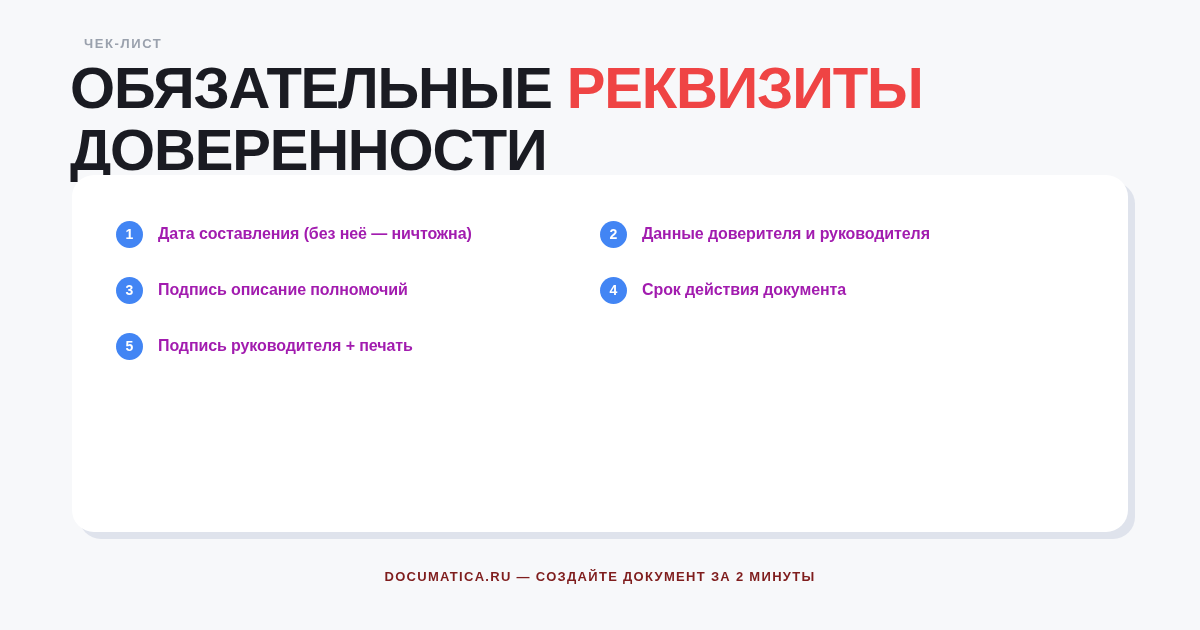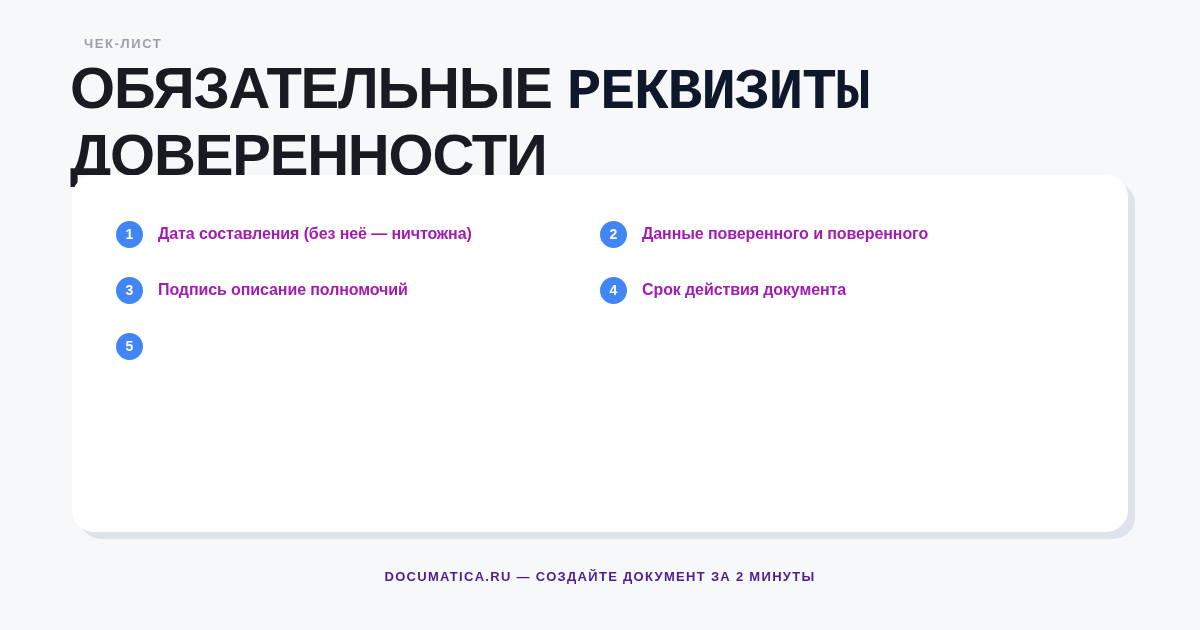--- a/index.html
+++ b/index.html
@@ -46,22 +46,21 @@
     width: 1070px;
     margin: 0;
     font-size: 58px;
     line-height: 62px;
     font-weight: 700;
     letter-spacing: -1.2px;
     color: #1a1b22;
     text-transform: uppercase;
   }
   .title .accent {
-    color: #0f172a;
-    font-family: Liberation Mono, monospace;
+    color: #ef4444;
   }
 
   
   .card-shadow {
     position: absolute;
     left: 79px;
     top: 182px;
     width: 1056px;
     height: 357px;
     background: #dfe3ec;
@@ -125,21 +124,21 @@
   
   .footer {
     position: absolute;
     left: 0;
     top: 569px;
     width: 1200px;
     text-align: center;
     font-size: 13px;
     font-weight: 700;
     letter-spacing: 1.3px;
-    color: #4c1d95;
+    color: #7f1d1d;
     text-transform: uppercase;
     line-height: 16px;
   }
 </style>
 </head>
 <body>
 
 <div class="page">
 
   <div class="eyebrow">ЧЕК-ЛИСТ</div>
@@ -149,31 +148,32 @@
   <div class="card-shadow"></div>
 
   <div class="card">
     <div class="list">
         <div class="item">
           <span class="badge">1</span>
           <span class="item-text">Дата составления (без неё — ничтожна)</span>
         </div>
         <div class="item">
           <span class="badge">2</span>
-          <span class="item-text">Данные поверенного и поверенного</span>
+          <span class="item-text">Данные доверителя и руководителя</span>
         </div>
         <div class="item">
           <span class="badge">3</span>
           <span class="item-text">Подпись описание полномочий</span>
         </div>
         <div class="item">
           <span class="badge">4</span>
           <span class="item-text">Срок действия документа</span>
         </div>
         <div class="item">
           <span class="badge">5</span>
+          <span class="item-text">Подпись руководителя + печать</span>
         </div>
       </div>
   </div>
 
   <div class="footer">DOCUMATICA.RU — СОЗДАЙТЕ ДОКУМЕНТ ЗА 2 МИНУТЫ</div>
 
 </div>
 
 </body></html>

